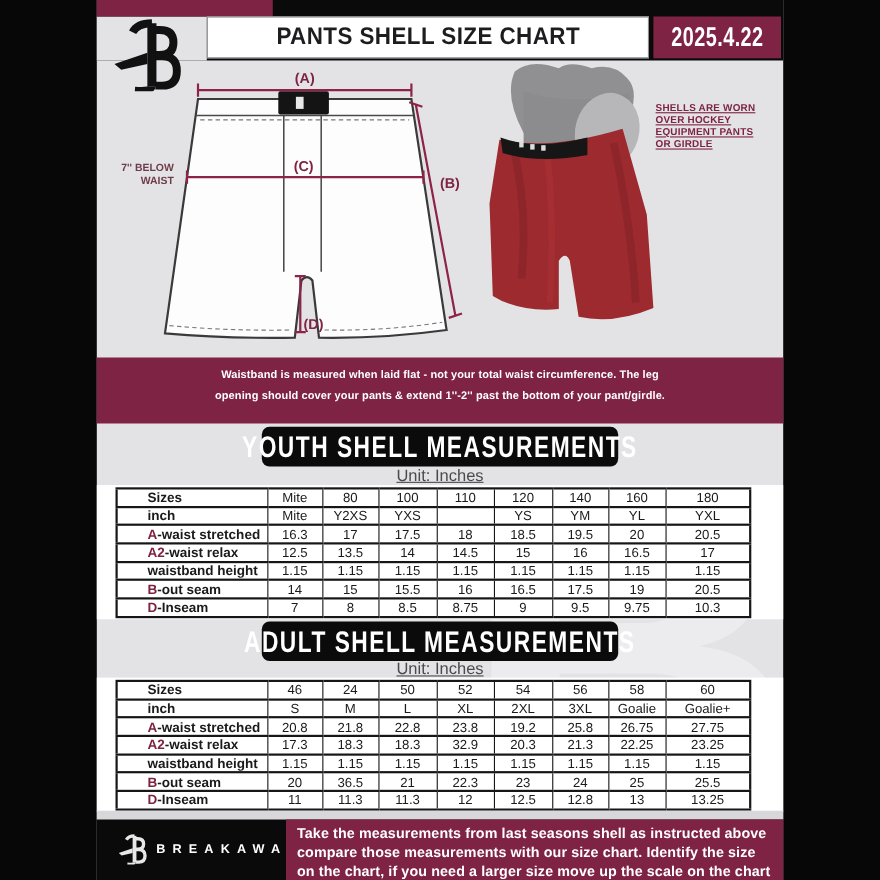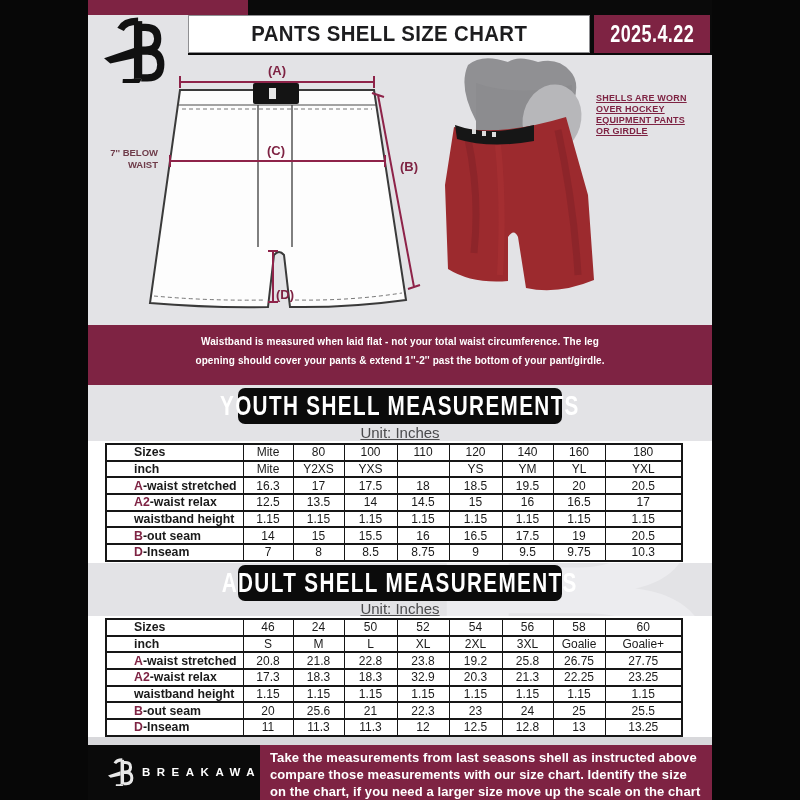--- a/index.html
+++ b/index.html
@@ -309,21 +309,21 @@
             <td class="val">1.15</td>
             <td class="val">1.15</td>
             <td class="val">1.15</td>
             <td class="val">1.15</td>
             <td class="val">1.15</td>
             <td class="val">1.15</td>
           </tr>
           <tr>
             <td class="lbl"><span class="pre">B</span>-out seam</td>
             <td class="val">20</td>
-            <td class="val">25.6</td>
+            <td class="val">36.5</td>
             <td class="val">21</td>
             <td class="val">22.3</td>
             <td class="val">23</td>
             <td class="val">24</td>
             <td class="val">25</td>
             <td class="val">25.5</td>
           </tr>
           <tr>
             <td class="lbl"><span class="pre">D</span>-Inseam</td>
             <td class="val">11</td>

